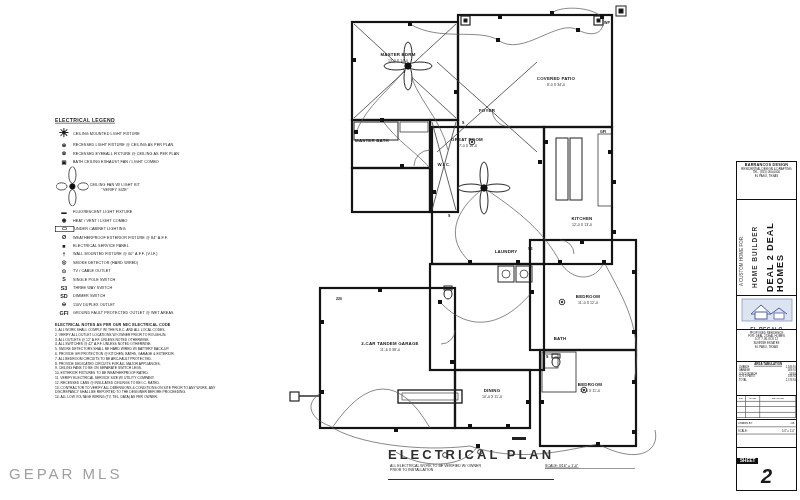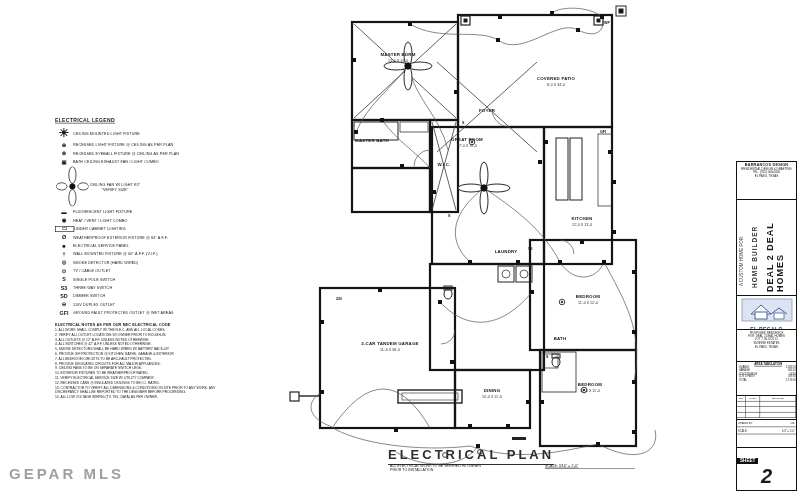--- a/index.html
+++ b/index.html
@@ -19,30 +19,30 @@
   .leg-sym{width:30px;text-align:center;font-size:9px;font-weight:700;flex:0 0 30px;}
   .leg-sym.big{font-size:20px;}
   .leg-txt{font-size:6.2px;letter-spacing:.2px;}
   .leg-fan-row{display:flex;align-items:center;min-height:70px;}
   .leg-fan-row .leg-sym{flex:0 0 58px;width:58px;}
   .notes-title{font-size:6.4px;font-weight:700;margin:8px 0 3px 0;letter-spacing:.2px;}
   .note-line{font-size:5.6px;line-height:1.25;margin:0 0 1px 0;width:285px;}
 
   
   #plan-title{position:absolute;left:388px;top:447px;font-size:13px;letter-spacing:3px;
-    color:#2e2e2e;font-weight:600;border-bottom:1.4px solid #2e2e2e;padding-bottom:2px;}
+    color:#2e2e2e;font-weight:600;border-bottom:1.4px solid #2e2e2e;padding-bottom:17px;}
   #plan-title-note{position:absolute;left:390px;top:464px;width:180px;}
   #plan-title-note div{font-size:6px;line-height:1.2;color:#222;}
   #plan-scale{position:absolute;left:545px;top:455px;width:90px;}
   #plan-scale div{font-size:6px;color:#222;border-bottom:.6px solid #555;display:inline-block;}
   #title-dash{position:absolute;left:512px;top:437px;width:14px;height:3px;background:#222;}
 
   
   #watermark{position:absolute;left:9px;top:465px;font-size:15px;letter-spacing:3px;
-    color:#8f8f8f;font-weight:700;opacity:.85;}
+    color:#8f8f8f;font-weight:400;opacity:.85;}
 
   
   #tb{position:absolute;left:736px;top:161px;width:61px;height:330px;
     border:1.6px solid #111;background:#fff;box-sizing:border-box;}
   .tb-sec{border-bottom:1px solid #111;overflow:hidden;position:relative;box-sizing:border-box;}
   .tb-firm{height:38px;text-align:center;}
   .tb-firm .inner{padding-top:2px;}
   .tb-firm-name{font-size:7px;font-weight:800;letter-spacing:.3px;}
   .tb-firm-line{font-size:5.4px;line-height:1.2;}
   .tb-client{height:96px;}

